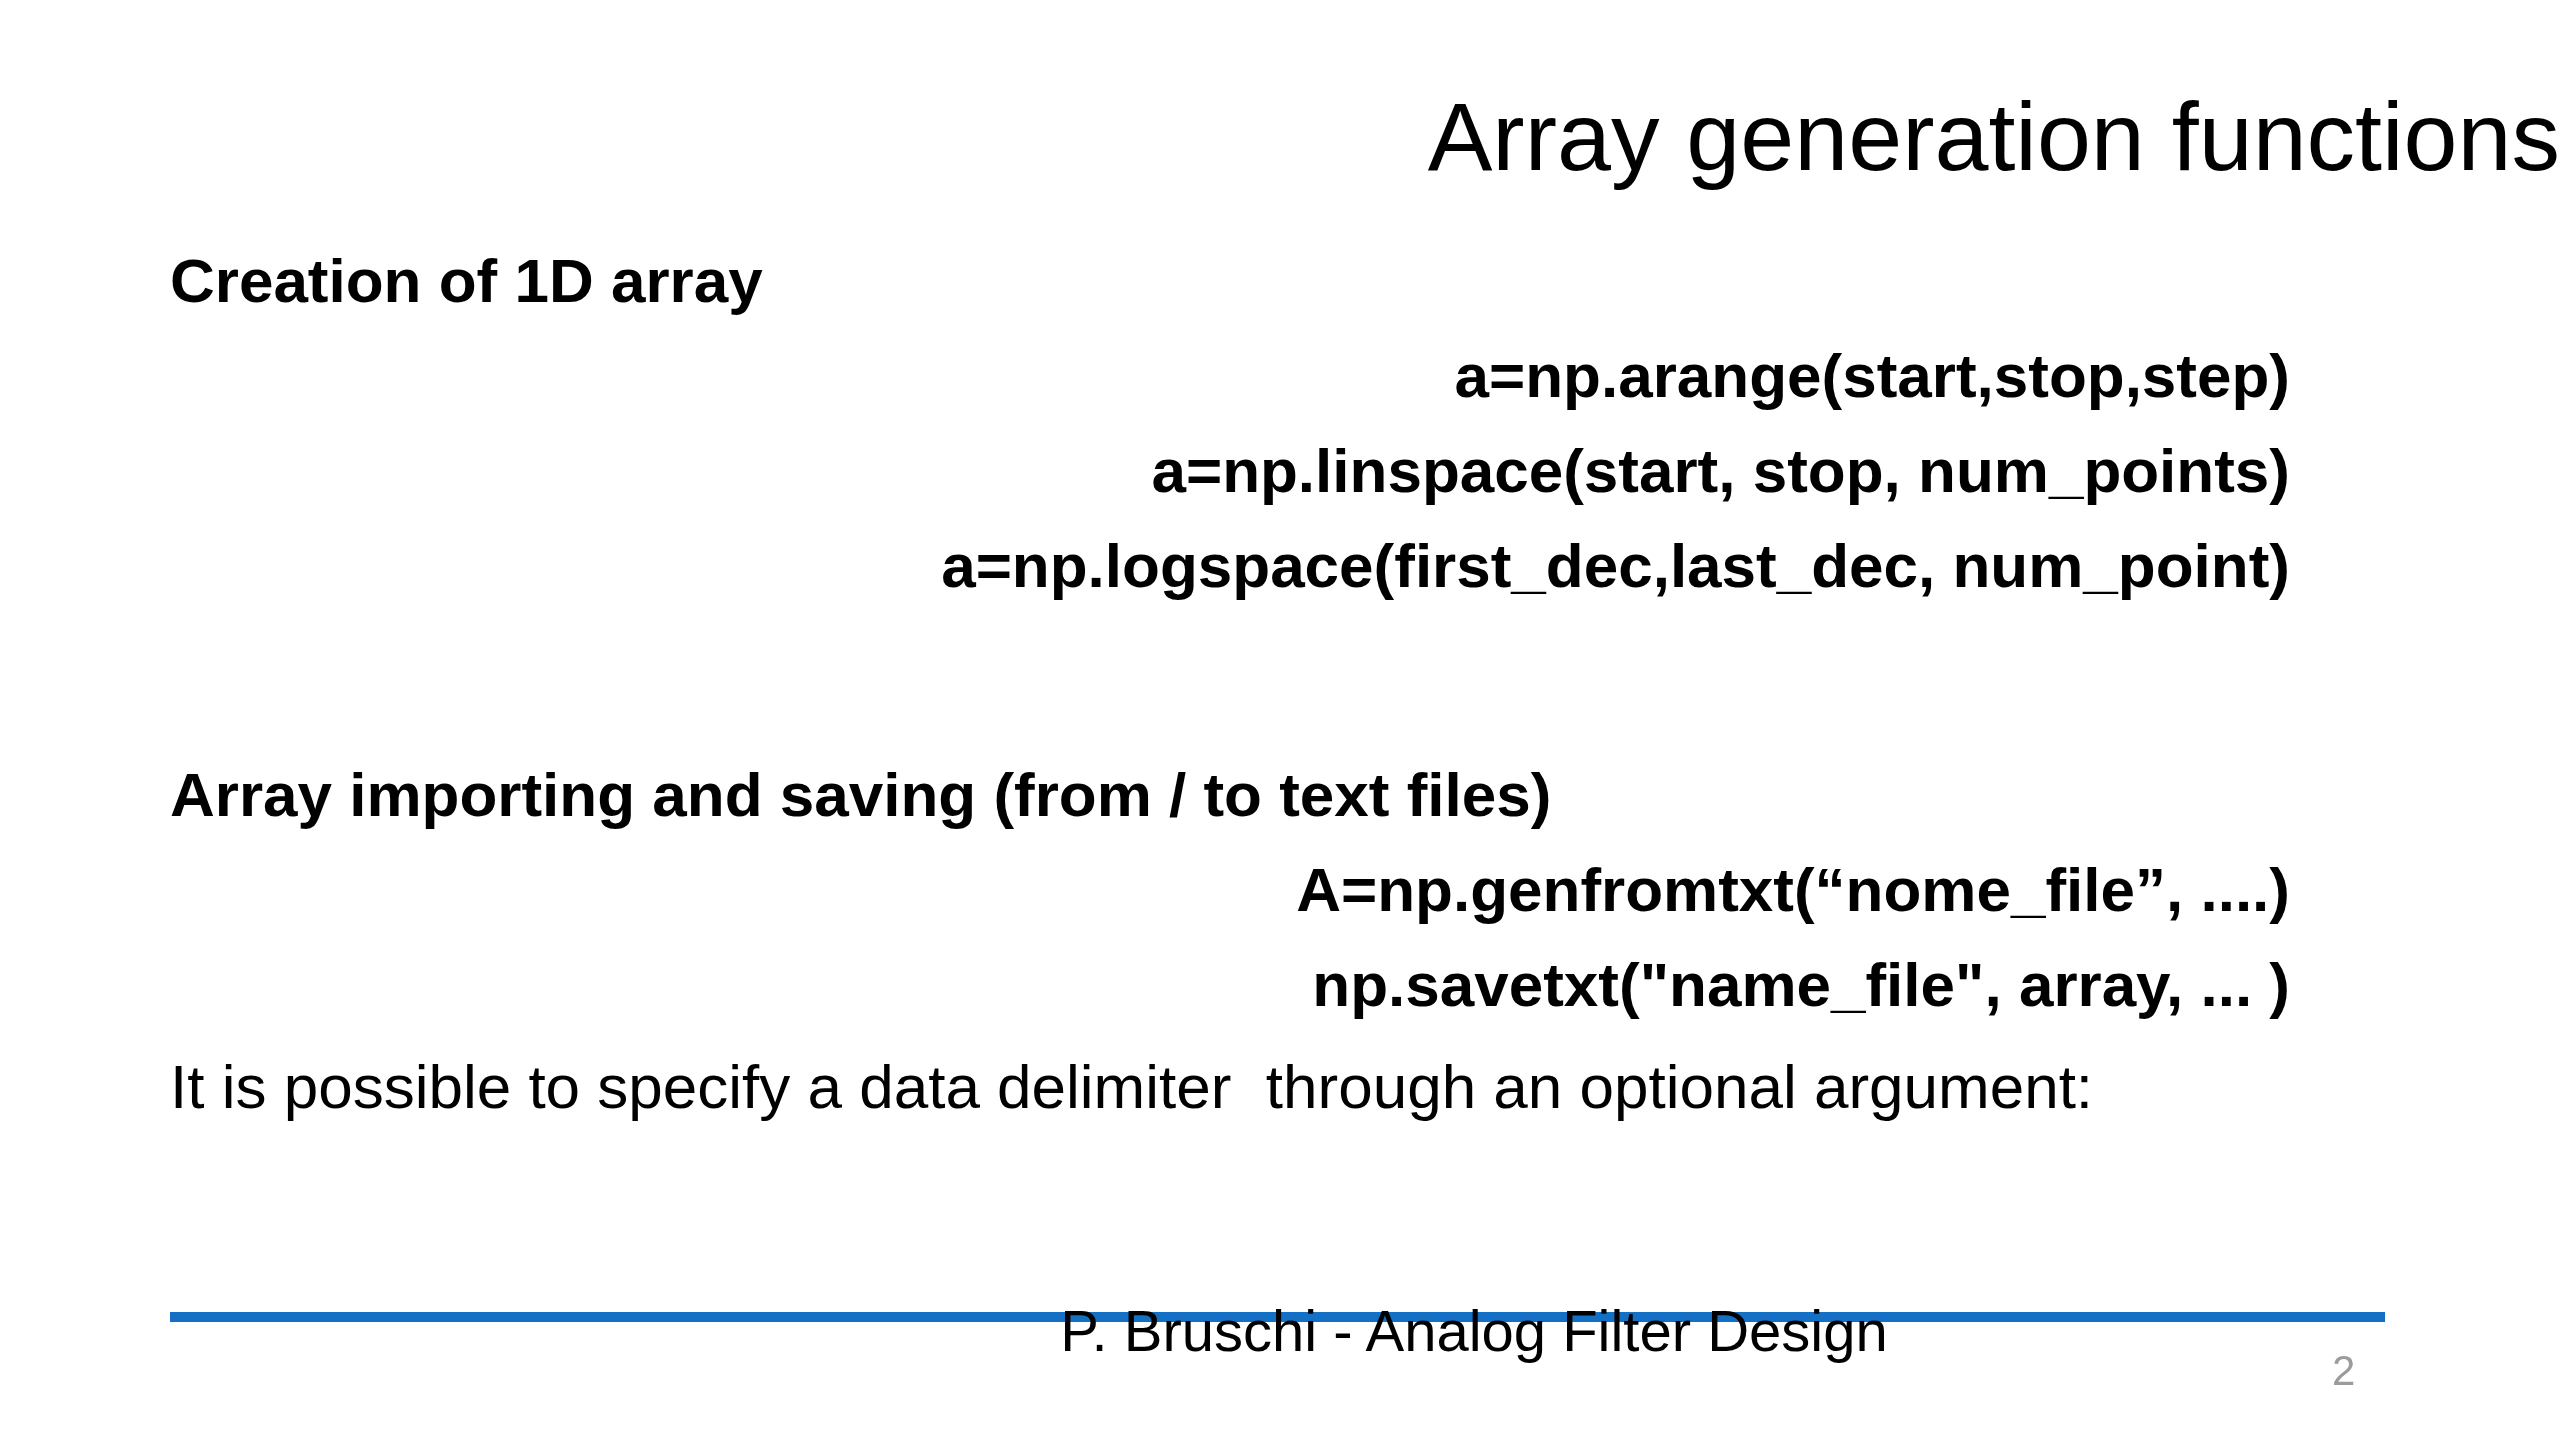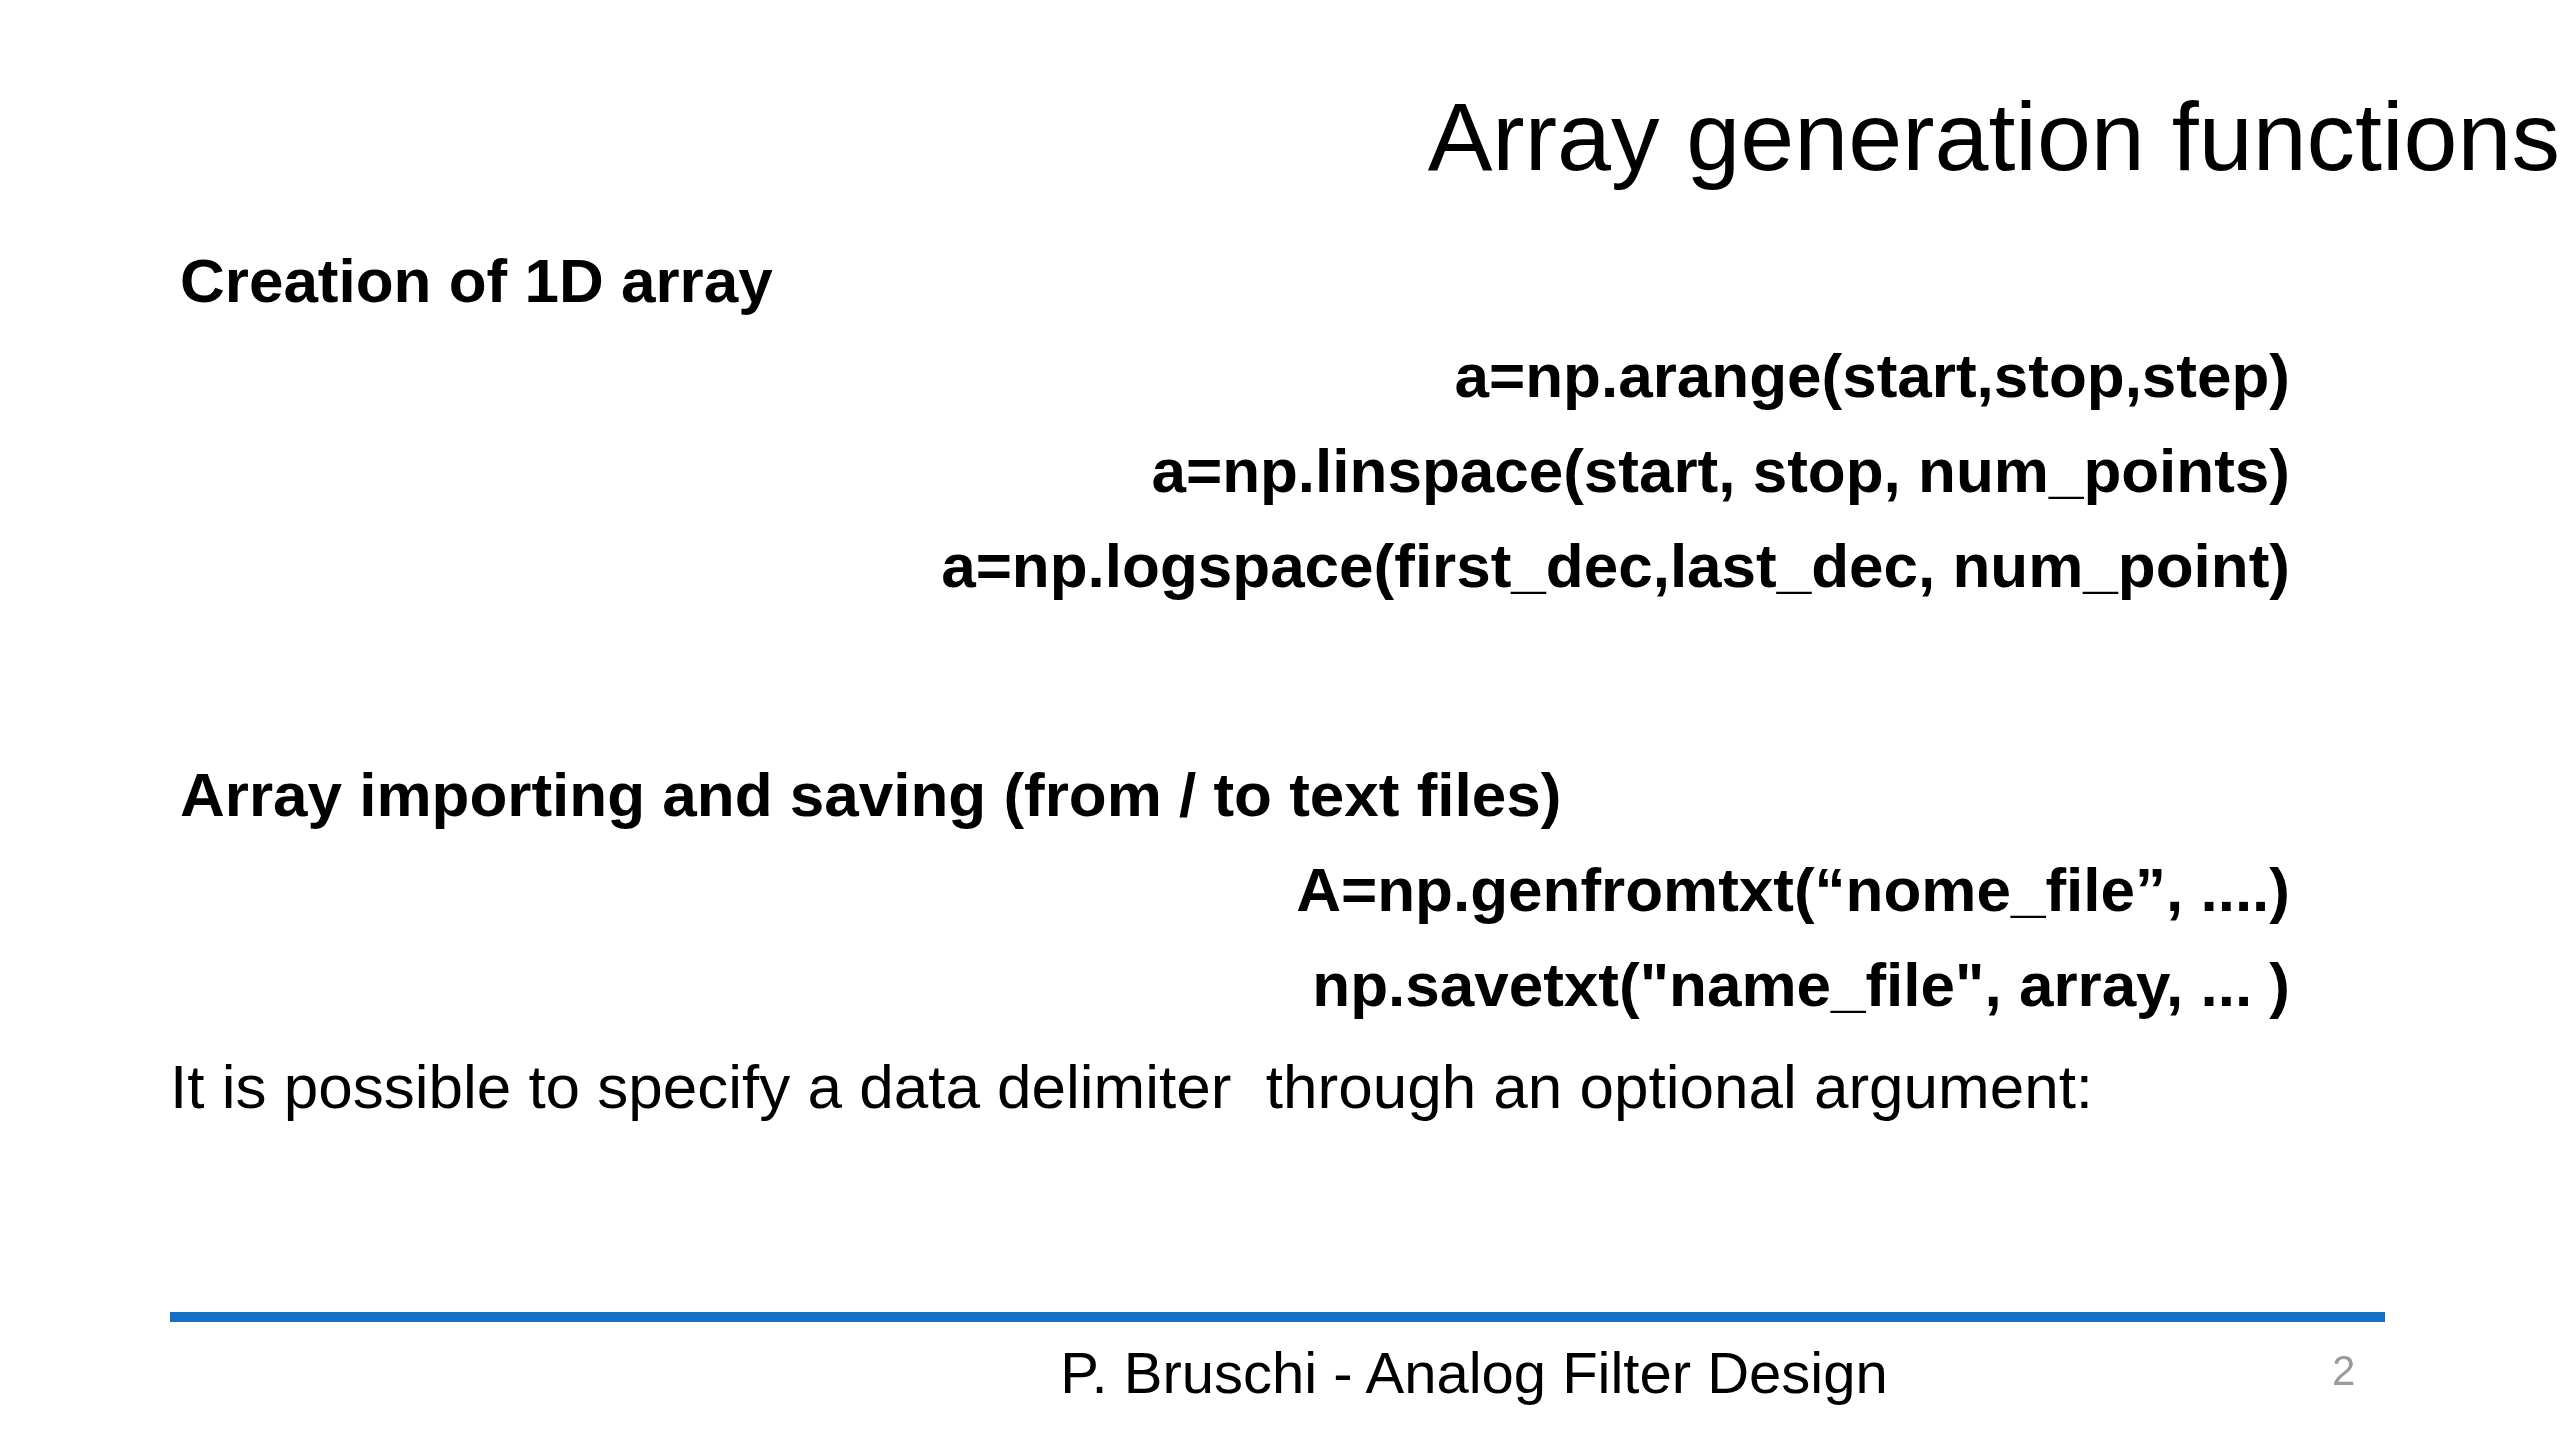--- a/index.html
+++ b/index.html
@@ -31,21 +31,20 @@
     position: absolute;
     left: 170px;
     top: 233px;
     width: 2120px;
   }
   .section-heading {
     font-size: 62px;
     font-weight: 700;
     line-height: 95px;
     white-space: pre;
-    margin-left: 10px;
   }
   .code-line {
     font-size: 62px;
     font-weight: 700;
     line-height: 95px;
     white-space: pre;
     text-align: right;
   }
   .section-2 {
     margin-top: 134px;
@@ -61,21 +60,21 @@
   }
   .divider-rule {
     position: absolute;
     left: 170px;
     top: 1312px;
     width: 2215px;
     height: 10px;
   }
   .footer-text {
     position: absolute;
-    top: 1341px;
+    top: 1299px;
     left: 1474px;
     transform: translateX(-50%);
     font-size: 58px;
     font-weight: 400;
     line-height: 1.1;
     white-space: pre;
   }
   .page-number {
     position: absolute;
     top: 1348px;

